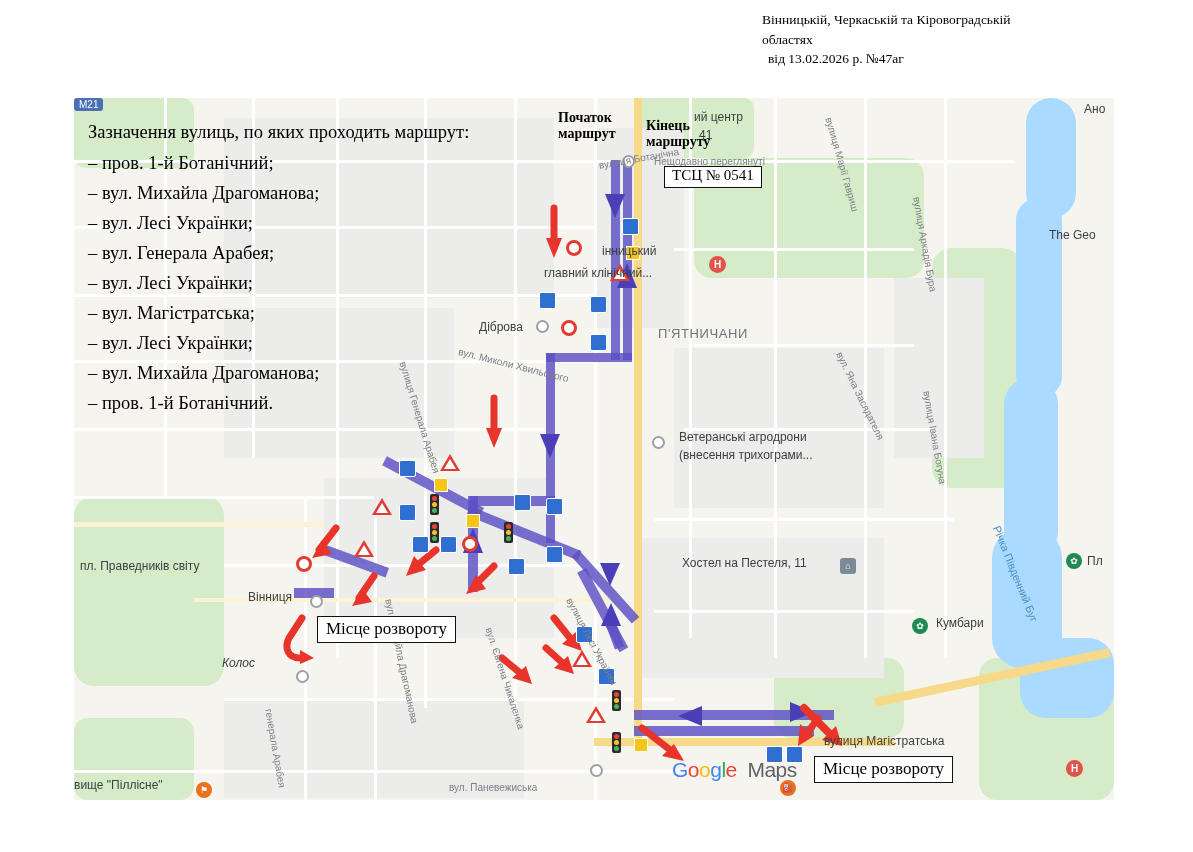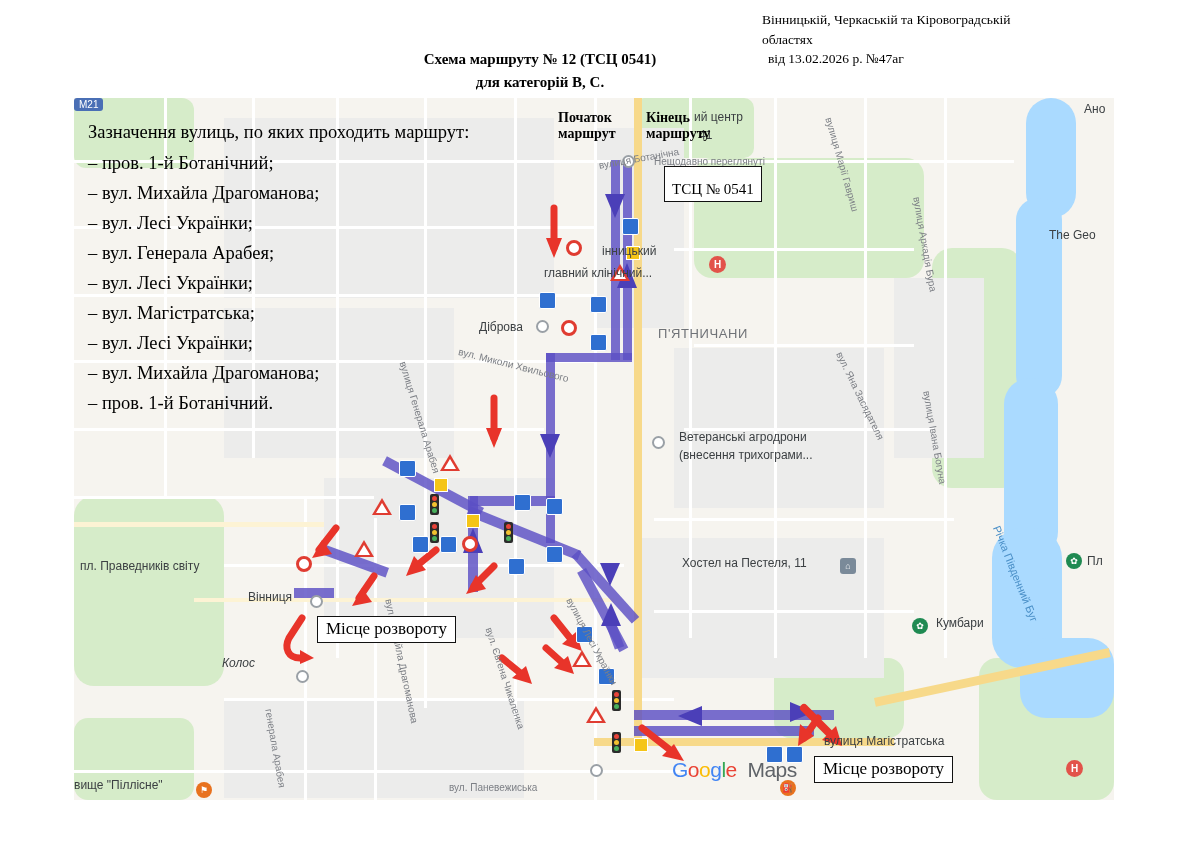--- a/index.html
+++ b/index.html
@@ -137,21 +137,21 @@
     border: 1.2px solid #111;
     font-family: "Liberation Serif", serif;
     font-size: 17px;
     color: #000;
     padding: 2px 8px 3px;
     white-space: nowrap;
   }
   .tsc-box {
     position: absolute;
     background: #ffffff; border: 1.2px solid #111;
-    font-size: 15px; padding: 14px 7px 3px; white-space: nowrap;
+    font-size: 15px; padding: 0 7px 3px; white-space: nowrap;
   }
   .lbl-bold {
     position: absolute;
     font-family: "Liberation Serif", serif;
     font-weight: bold; font-size: 14px; color: #000;
     line-height: 1.15; white-space: nowrap;
   }
 
   
   #legend {
@@ -185,24 +185,20 @@
 <body>
 
 <div id="page">
 
   <div class="hdr-right">
     <div>Вінницькій, Черкаській та Кіровоградській</div>
     <div>областях</div>
     <div class="ln4">від 13.02.2026 р. №47аг</div>
   </div>
 
-  <div class="hdr-center">
-    <div>Схема маршруту № 12 (ТСЦ 0541)</div>
-    <div>для категорій B, C.</div>
-  </div>
 
   <div id="map">
 
     <div class="layer">
       <div class="landmass" style="left:0;top:0;width:1040px;height:702px;"></div>
 
       <div class="green" style="left:0;top:398px;width:150px;height:190px;border-radius:20px;"></div>
       <div class="green" style="left:0;top:0;width:120px;height:70px;border-radius:12px;"></div>
       <div class="green" style="left:560px;top:0;width:120px;height:60px;border-radius:10px;"></div>
       <div class="green" style="left:620px;top:60px;width:230px;height:120px;border-radius:18px;"></div>
@@ -447,21 +443,21 @@
       <div class="maplabel poi" style="left:975px;top:130px;">The Geo</div>
       <div class="maplabel poi" style="left:1010px;top:4px;">Ано</div>
       <div class="maplabel poi" style="left:1013px;top:456px;">Пл</div>
     </div>
 
     <div class="layer">
       <div class="lbl-bold" style="left:484px;top:12px;">
         <div>Початок</div>
         <div>маршрут</div>
       </div>
-      <div class="lbl-bold" style="left:572px;top:12px;">
+      <div class="lbl-bold" style="left:572px;top:20px;">
         <div>Кінець</div>
         <div>маршруту</div>
       </div>
       <div class="tsc-box" style="left:590px;top:68px;">ТСЦ № 0541</div>
       <div class="box" style="left:243px;top:518px;">Місце розвороту</div>
       <div class="box" style="left:740px;top:658px;">Місце розвороту</div>
 
       <div class="gmaps" style="left:598px;top:660px;">
         <span class="b">G</span><span class="r">o</span><span class="y">o</span><span class="b2">g</span><span class="g">l</span><span class="r2">e</span>
         <span class="grey">&nbsp;Maps</span>

